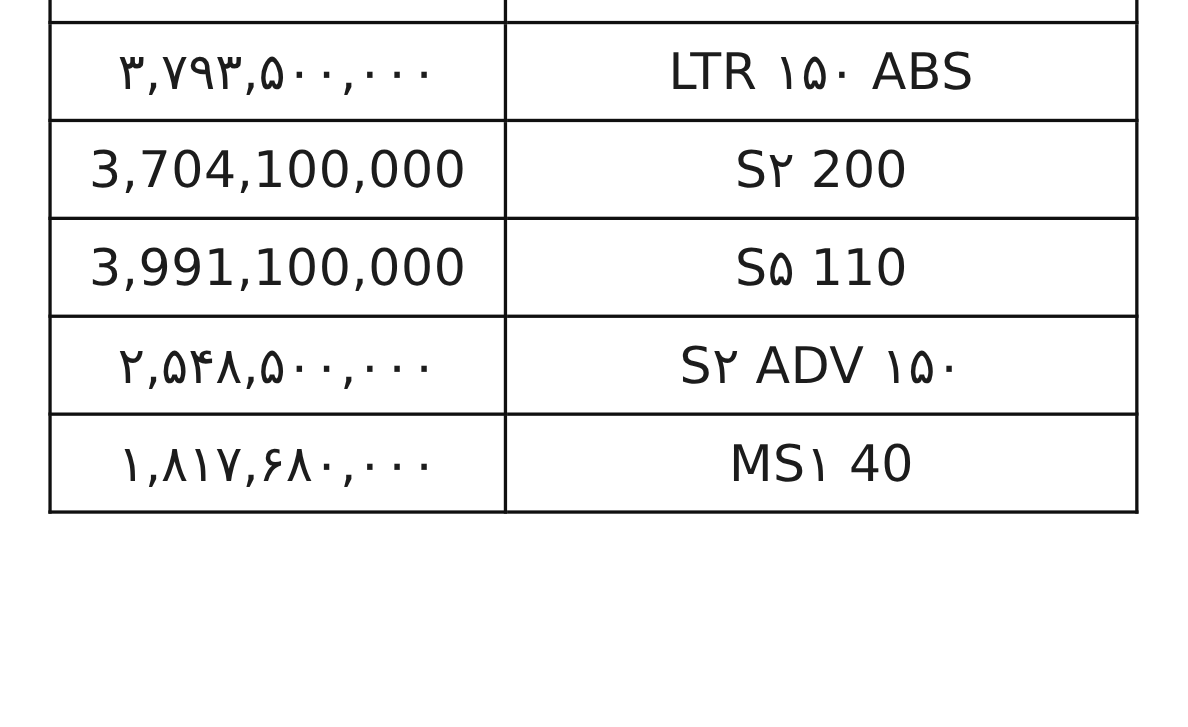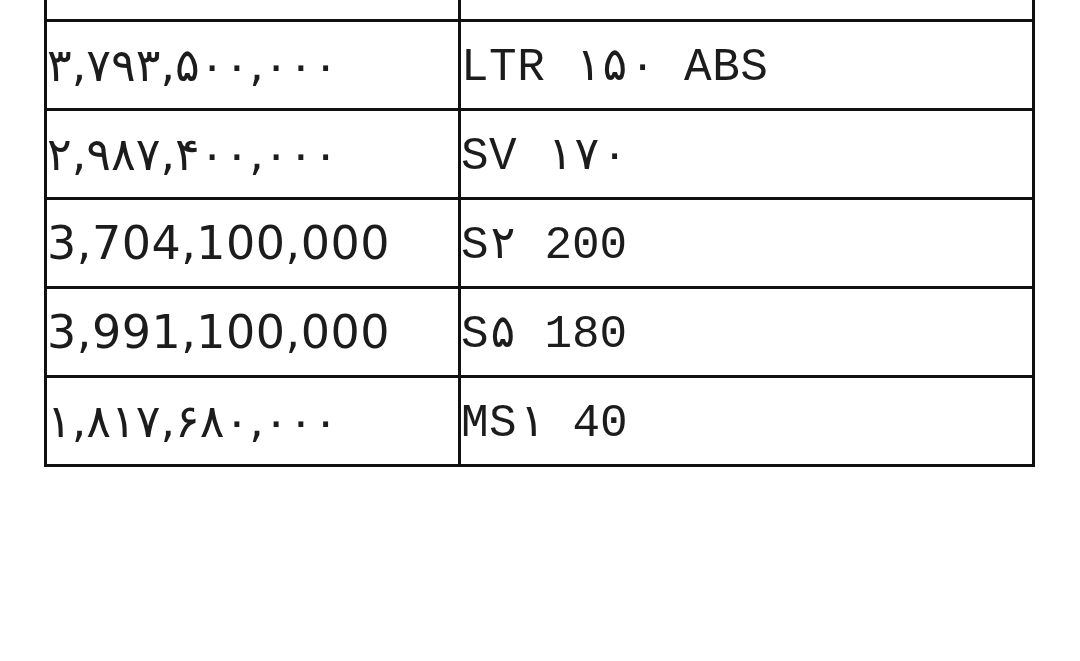--- a/index.html
+++ b/index.html
@@ -19,60 +19,60 @@
     position: absolute;
     left: 44px;
     top: -70px;
     border-collapse: collapse;
     table-layout: fixed;
   }
   table.price-table td {
     border: 3px solid #101010;
     height: 86px;
     padding: 0;
-    text-align: left;
+    text-align: center;
     vertical-align: middle;
     font-size: 46px;
     letter-spacing: 0.5px;
     color: #1c1c1c;
     white-space: nowrap;
     overflow: hidden;
     
     direction: ltr;
     unicode-bidi: bidi-override;
   }
   td.price-cell { width: 411px; }
-  td.model-cell { width: 571px; font-family: Liberation Mono, monospace; }
+  td.model-cell { width: 571px; }
   tr.partial-row td { height: 86px; }
 </style>
 </head>
 <body>
 
 <div class="stage">
   <table class="price-table">
     <tbody>
         <tr class="partial-row">
       <td class="price-cell"></td>
       <td class="model-cell"></td>
     </tr>
     <tr>
       <td class="price-cell">۳,۷۹۳,۵۰۰,۰۰۰</td>
       <td class="model-cell">LTR ۱۵۰ ABS</td>
     </tr>
     <tr>
-      <td class="price-cell">۲,۹۸۷,۴۰۰,۰۰۰</td>
-      <td class="model-cell">SV ۱۷۰</td>
-    </tr>
-    <tr>
       <td class="price-cell">3,704,100,000</td>
       <td class="model-cell">S۲ 200</td>
     </tr>
     <tr>
       <td class="price-cell">3,991,100,000</td>
-      <td class="model-cell">S۵ 180</td>
+      <td class="model-cell">S۵ 110</td>
+    </tr>
+    <tr>
+      <td class="price-cell">۲,۵۴۸,۵۰۰,۰۰۰</td>
+      <td class="model-cell">S۲ ADV ۱۵۰</td>
     </tr>
     <tr>
       <td class="price-cell">۱,۸۱۷,۶۸۰,۰۰۰</td>
       <td class="model-cell">MS۱ 40</td>
     </tr>
   </tbody>
     </table>
 </div>
 
 </body></html>

